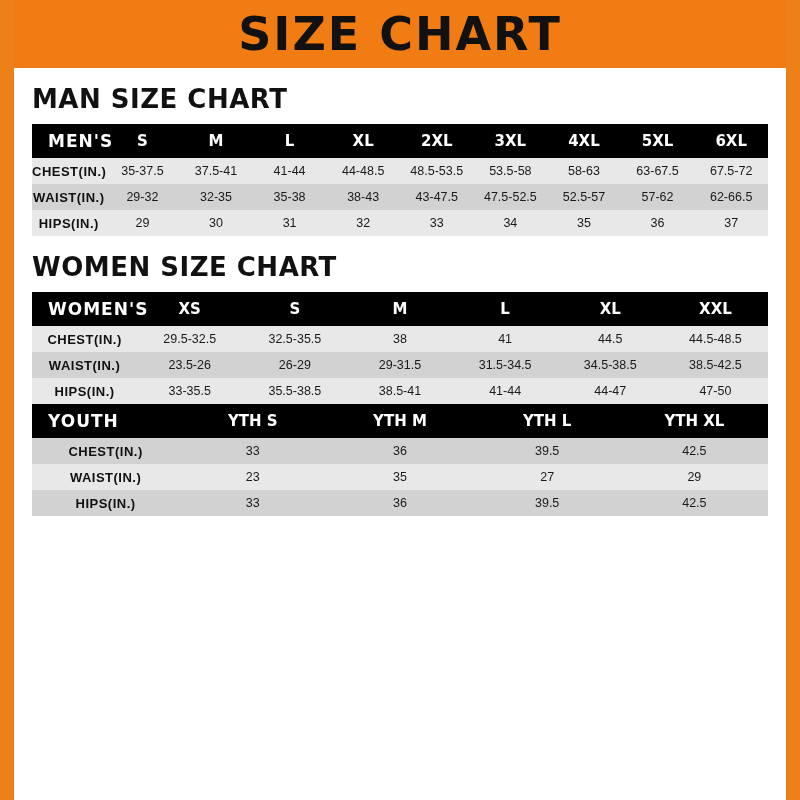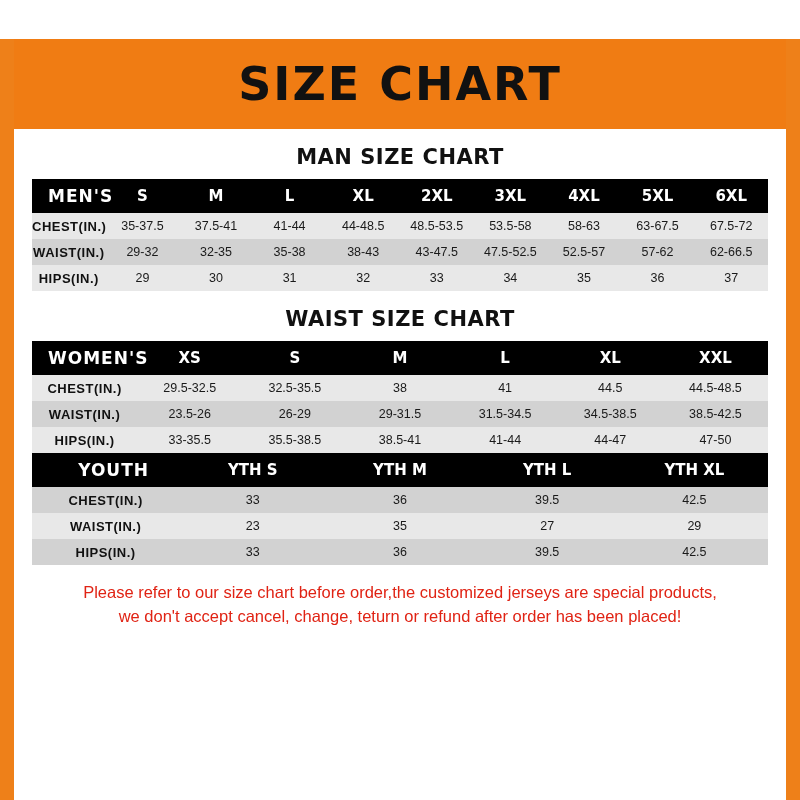--- a/index.html
+++ b/index.html
@@ -16,42 +16,40 @@
   .page {
     position: relative;
     width: 800px;
     height: 800px;
     box-sizing: border-box;
     border-left: 14px solid #ee8019;
     border-right: 14px solid #ee8019;
     background: #ffffff;
   }
   .banner {
-    height: 90px;
+    height: 68px;
     background: #f07c13;
     display: flex;
     align-items: center;
     justify-content: center;
-    margin-top: 39px;
   }
   .banner-title {
     font-family: "DejaVu Sans", sans-serif;
     font-weight: bold;
     font-size: 46px;
     letter-spacing: 2px;
     color: #111111;
   }
   .content {
     padding: 0 18px;
   }
   .section-title {
-    text-align: center;
     font-family: "DejaVu Sans", sans-serif;
     font-weight: bold;
-    font-size: 21px;
+    font-size: 26px;
     color: #111111;
     margin: 16px 0 10px 0;
     letter-spacing: 0.5px;
   }
   table.size {
     width: 100%;
     border-collapse: collapse;
     table-layout: fixed;
   }
   table.size th, table.size td {
@@ -65,21 +63,21 @@
   }
   table.size thead th {
     background: #000000;
     color: #ffffff;
     font-weight: bold;
     font-size: 15px;
     height: 34px;
     font-family: "DejaVu Sans", sans-serif;
   }
   table.size thead th.rowlabel {
-    text-align: center;
+    text-align: left;
     padding-left: 16px;
     font-size: 17px;
     letter-spacing: 1px;
   }
   table.size tbody tr.odd td {
     background: #e8e8e8;
   }
   table.size tbody tr.even td {
     background: #d2d2d2;
   }
@@ -166,21 +164,21 @@
           <td>32</td>
           <td>33</td>
           <td>34</td>
           <td>35</td>
           <td>36</td>
           <td>37</td>
         </tr>
       </tbody>
     </table>
 
-    <div class="section-title">WAIST SIZE CHART</div>
+    <div class="section-title">WOMEN SIZE CHART</div>
     <table class="size women-table">
       <thead>
         <tr>
           <th class="rowlabel">WOMEN'S</th>
           <th>XS</th>
           <th>S</th>
           <th>M</th>
           <th>L</th>
           <th>XL</th>
           <th>XXL</th>
@@ -245,19 +243,15 @@
         <tr class="even">
           <td class="rowlabel">HIPS(IN.)</td>
           <td>33</td>
           <td>36</td>
           <td>39.5</td>
           <td>42.5</td>
         </tr>
       </tbody>
     </table>
 
-    <div class="notice">
-      <div>Please refer to our size chart before order,the customized jerseys are special products,</div>
-      <div>we don't accept cancel, change, teturn or refund after order has been placed!</div>
-    </div>
 
   </div>
 </div>
 
 </body></html>

